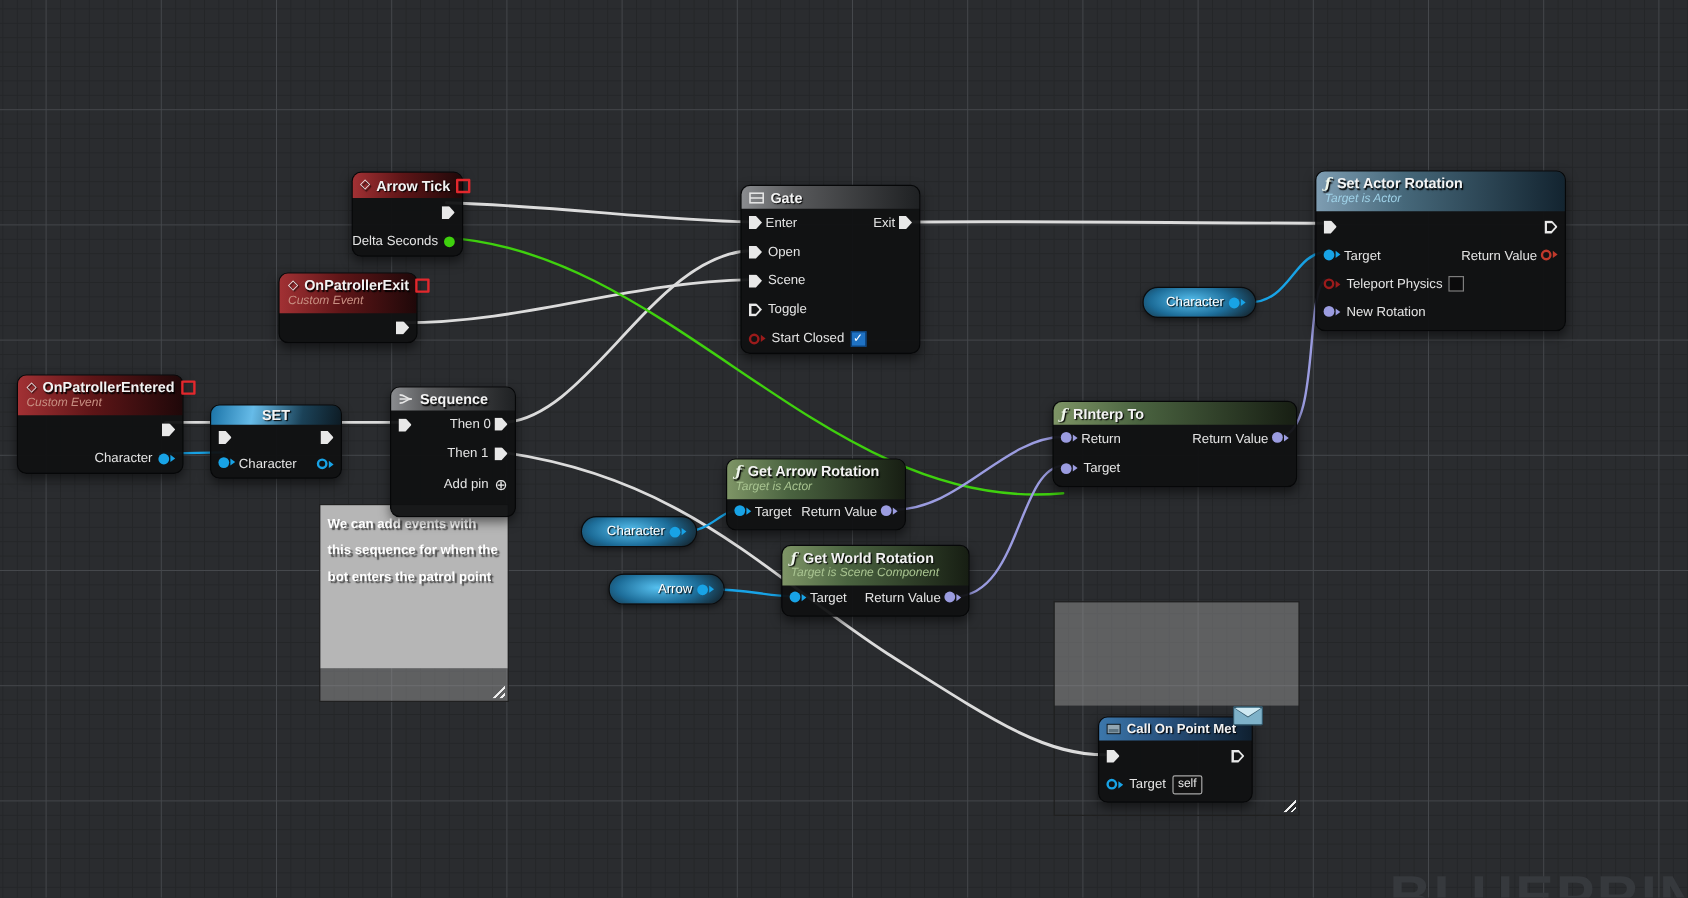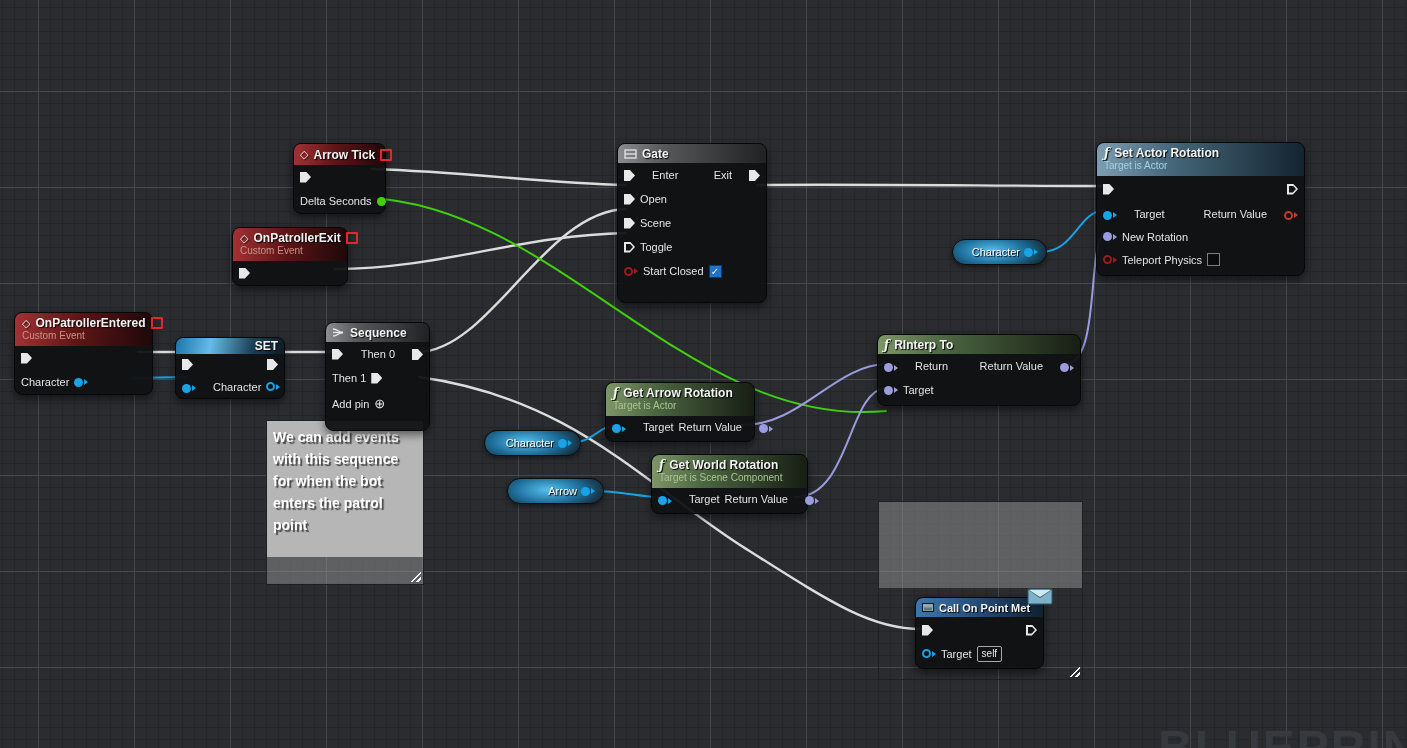--- a/index.html
+++ b/index.html
@@ -15,34 +15,34 @@
     background-size:96px 96px,96px 96px,12px 12px,12px 12px;
     background-position:38px 91px,38px 91px,2px 7px,2px 7px;
   }
   .wires{position:absolute;left:0;top:0;z-index:1;pointer-events:none}
   .node{position:absolute;background:rgba(16,17,18,.95);border:1px solid #060708;
     border-radius:8px;box-shadow:0 4px 9px rgba(0,0,0,.5);z-index:2;color:#e4e4e4}
   .hdr{border-radius:7px 7px 0 0;padding:2px 6px;display:flex;align-items:center;gap:5px;min-height:15px}
   .hdr .t{font-size:12px;font-weight:bold;color:#f3f3f3;text-shadow:1px 1px 1px #000;white-space:nowrap}
   .hdr.two{display:block;padding:3px 7px 4px}
   .trow{display:flex;align-items:center;gap:5px}
-  .s{font-size:10px;line-height:12px;white-space:nowrap}
+  .s{font-size:10px;font-style:italic;line-height:12px;white-space:nowrap}
   .h-red{background:linear-gradient(90deg,#a23134 0%,#5e1517 45%,#1f0809 100%)}
   .h-red .s{color:#c89083}
   .h-blue{background:linear-gradient(100deg,#1b74a8 0%,#66bbe8 32%,#1b4258 70%,#0d1b24 100%)}
   .h-steel{background:linear-gradient(90deg,#7e9db2 0%,#46687a 35%,#132430 100%)}
   .h-steel .s{color:#9fd2e8}
   .h-green{background:linear-gradient(90deg,#7e9566 0%,#4a6340 35%,#171e13 100%)}
   .h-green .s{color:#a9c491}
   .h-gray{background:linear-gradient(90deg,#8a8c8f 0%,#58595b 30%,#1f2123 100%)}
   .h-navy{background:linear-gradient(90deg,#3c77ab 0%,#27507c 45%,#0f2030 100%)}
   .row{display:flex;align-items:center;gap:5px;padding:0 6px;height:24px;font-size:11px;white-space:nowrap}
-  .row.right{}
+  .row.right{justify-content:flex-end}
   .row.spread{justify-content:space-between}
-  .side{display:flex;align-items:flex-end;gap:17px}
+  .side{display:flex;align-items:flex-start;gap:3px}
   .exec{position:relative;width:11px;height:11px;flex:none;
     clip-path:polygon(0 0,54% 0,100% 50%,54% 100%,0 100%);background:#e8e8e8}
   .exec.h i{position:absolute;left:2px;top:2px;width:7px;height:7px;display:block;
     clip-path:polygon(0 0,54% 0,100% 50%,54% 100%,0 100%);background:#121314}
   .pin{display:inline-flex;align-items:center;gap:1px;flex:none}
   .dot{width:9px;height:9px;border-radius:50%;box-sizing:border-box;background:currentColor}
   .dot.h{background:transparent;border:2px solid currentColor}
   .tick{width:0;height:0;border-left:4px solid currentColor;border-top:3px solid transparent;border-bottom:3px solid transparent}
   .c-blue{color:#18a3e6}.c-lav{color:#9b9ce0}.c-grn{color:#3fd10e}.c-red{color:#9b1b1b}
   .chk{width:13px;height:13px;box-sizing:border-box;flex:none;text-align:center;line-height:12px;font-size:10px}
@@ -53,21 +53,21 @@
   .redbox{width:8px;height:8px;border:2px solid #e2282d;border-radius:1px;margin-left:auto;flex:none}
   .evicon{color:#f2f2f2;font-size:11px;line-height:11px;text-shadow:1px 1px 1px #000}
   .fn{font-family:"DejaVu Serif",serif;font-style:italic;font-weight:bold;font-size:12px;color:#eef5ea;text-shadow:1px 1px 1px #000}
   .addpin{font-size:13px;color:#e8e8e8}
   .pill{position:absolute;z-index:2;height:26px;box-sizing:border-box;border-radius:13px;
     display:flex;align-items:center;justify-content:flex-end;gap:4px;padding:0 8px;
     border:1px solid #0a0b0c;box-shadow:0 2px 5px rgba(0,0,0,.5);
     background:radial-gradient(85% 130% at 42% 45%,#56c0ef 0%,#1d6d99 42%,#14191d 80%,#0e1013 100%);
     font-size:11px;color:#fff;text-shadow:1px 1px 1px #000}
   .comment{position:absolute;z-index:0;border:1px solid #202020}
-  .comment .chd{background:#b6b6b6;padding:5px 6px;font-size:14px;font-weight:bold;color:#fff;
+  .comment .chd{background:#b6b6b6;padding:5px 6px;font-size:11px;font-weight:bold;color:#fff;
     line-height:22px;text-shadow:2px 2px 1px rgba(0,0,0,.6)}
   .comment .cbody{background:rgba(148,148,148,.5)}
   .rsz{position:absolute;right:2px;bottom:2px;width:11px;height:11px;
     clip-path:polygon(100% 0,100% 100%,0 100%);
     background:repeating-linear-gradient(135deg,#f0f0f0 0 1.5px,rgba(0,0,0,0) 1.5px 4px)}
   .watermark{position:absolute;left:1158px;top:720px;z-index:0;font-size:48px;font-weight:bold;
     letter-spacing:2px;color:#36393d;white-space:nowrap}
   .envelope{position:absolute;z-index:3}
 </style>
 </head>
@@ -156,21 +156,21 @@
   <div class="row right">
     <span>Character</span>
     <span class="pin c-blue">
         <span class="dot"></span>
         <span class="tick"></span>
       </span>
   </div>
 </div>
 
 <div class="node" style="left:175px;top:337px;width:108px">
-  <div class="hdr h-blue" style="justify-content:flex-end;min-height:12px;padding:1px 6px">
+  <div class="hdr h-blue" style="justify-content:center;min-height:12px;padding:1px 6px">
     <span class="t">SET</span>
   </div>
   <div class="row spread" style="height:21px">
     <span class="exec"></span>
     <span class="exec"></span>
   </div>
   <div class="row spread" style="height:23px">
     <span class="side">
       <span class="pin c-blue">
           <span class="dot"></span>
@@ -206,21 +206,21 @@
   <div class="row right">
     <span>Then 1</span>
     <span class="exec"></span>
   </div>
   <div class="row right" style="height:27px">
     <span>Add pin</span>
     <span class="addpin">⊕</span>
   </div>
 </div>
 
-<div class="node" style="left:617px;top:143px;width:148px;padding-bottom:19px">
+<div class="node" style="left:617px;top:154px;width:148px;padding-bottom:0">
   <div class="hdr h-gray">
     <svg width="13" height="10">
       <rect x="1" y="1" width="11" height="8" fill="none" stroke="#e6e6e6" stroke-width="1.3"></rect>
       <line x1="1" y1="5" x2="12" y2="5" stroke="#e6e6e6" stroke-width="1.3"></line>
     </svg>
     <span class="t">Gate</span>
   </div>
   <div class="row spread">
     <span class="side">
       <span class="exec"></span>
@@ -279,33 +279,33 @@
     </span>
     <span class="side">
       <span>Return Value</span>
       <span class="pin" style="color:#c0392b">
           <span class="dot h"></span>
           <span class="tick"></span>
         </span>
     </span>
   </div>
   <div class="row" style="height:23px">
+    <span class="pin c-red">
+        <span class="dot h"></span>
+        <span class="tick"></span>
+      </span>
+    <span>Teleport Physics</span>
+    <span class="chk off"></span>
+  </div>
+  <div class="row" style="height:23px">
     <span class="pin c-lav">
         <span class="dot"></span>
         <span class="tick"></span>
       </span>
     <span>New Rotation</span>
-  </div>
-  <div class="row" style="height:23px">
-    <span class="pin c-red">
-        <span class="dot h"></span>
-        <span class="tick"></span>
-      </span>
-    <span>Teleport Physics</span>
-    <span class="chk off"></span>
   </div>
 </div>
 
 <div class="node" style="left:877px;top:334px;width:202px;padding-bottom:3px">
   <div class="hdr h-green">
     <span class="fn">ƒ</span>
     <span class="t">RInterp To</span>
   </div>
   <div class="row spread">
     <span class="side">

